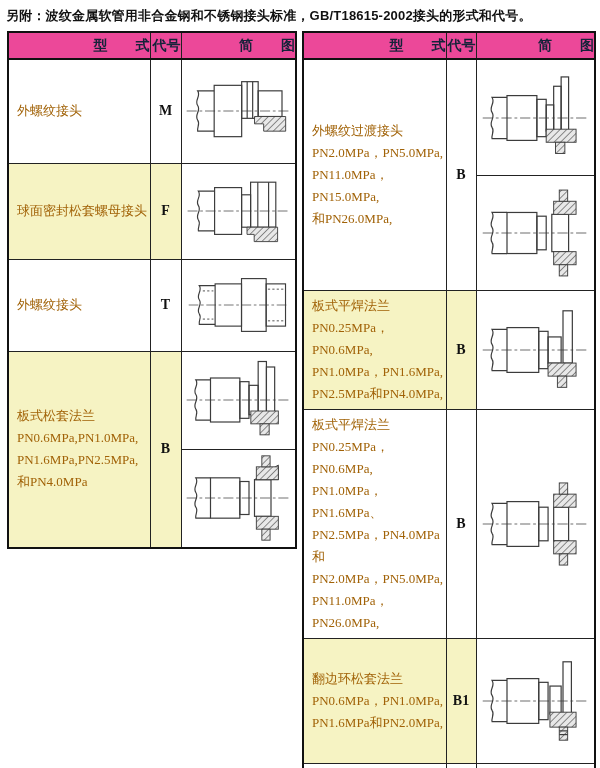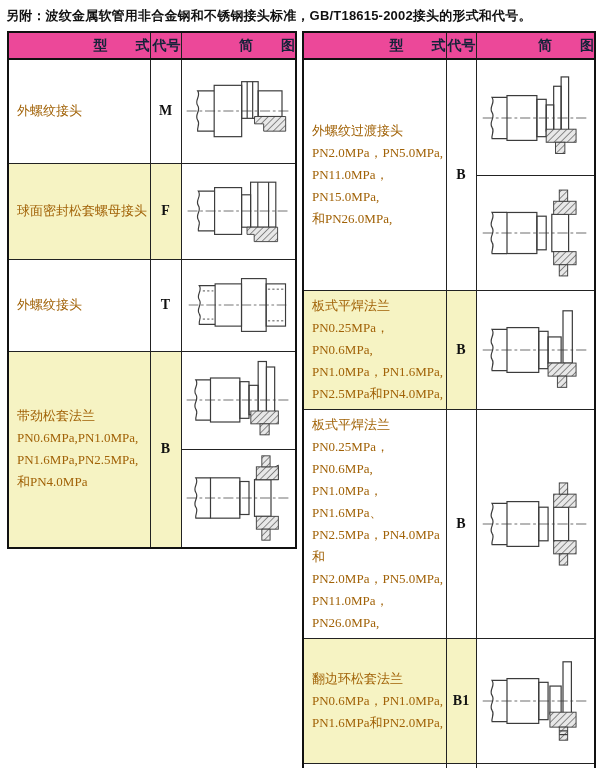--- a/index.html
+++ b/index.html
@@ -121,21 +121,21 @@
           <rect class="ln" x="92" y="26" width="22" height="48"></rect>
           <line class="dl" x1="94" y1="32" x2="112" y2="32"></line>
           <line class="dl" x1="94" y1="68" x2="112" y2="68"></line>
           <line class="dl" x1="20" y1="34" x2="32" y2="34"></line>
           <line class="dl" x1="20" y1="66" x2="32" y2="66"></line>
         </svg>
       </td>
     </tr>
 
     <tr style="height:196px">
-      <td class="type hl">带劲松套法兰
+      <td class="type hl">板式松套法兰
 PN0.6MPa,PN1.0MPa,
 PN1.6MPa,PN2.5MPa,
 和PN4.0MPa</td>
       <td class="code hl">B</td>
       <td class="diag">
         <div class="sub" style="height:97px">
           <svg class="fit" width="110" height="92" viewBox="0 0 120 100">
             <line class="cl" x1="4" y1="50" x2="116" y2="50"></line>
             <path class="ln" d="M30 28 H14 c4 6 -4 10 0 16 c4 6 -4 10 0 16 c3 4 -1 8 0 12 H30"></path>
             <rect class="ln" x="30" y="26" width="32" height="48"></rect>

